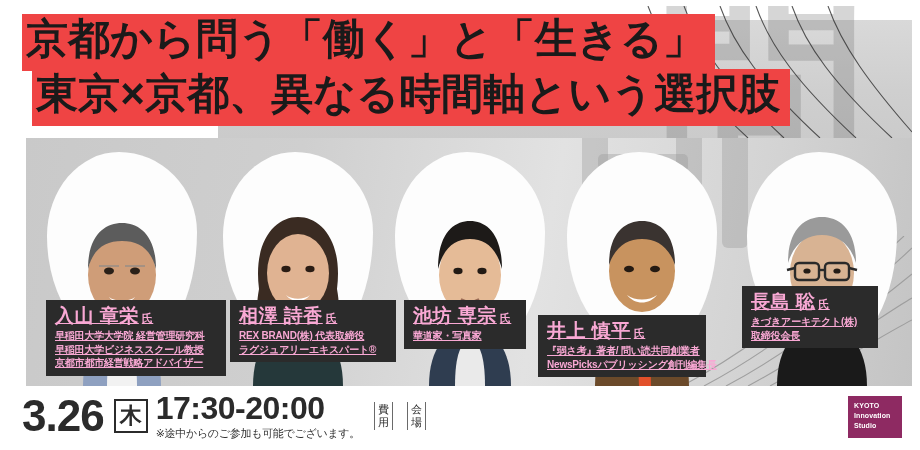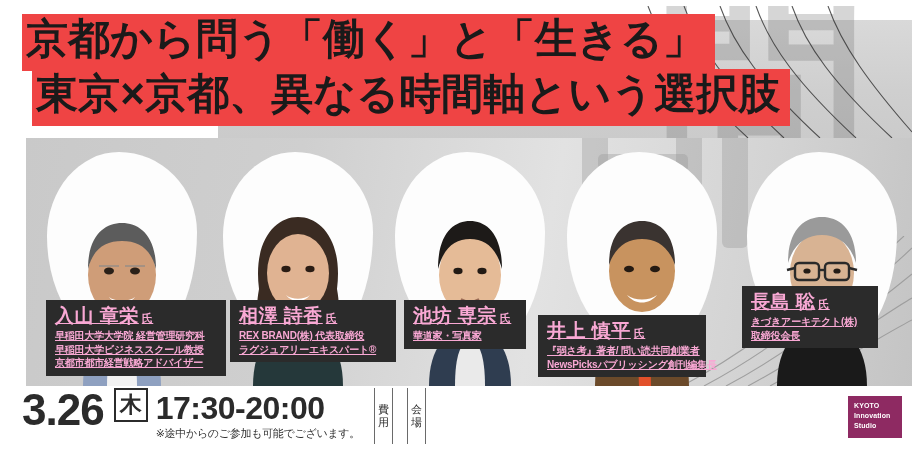--- a/index.html
+++ b/index.html
@@ -184,20 +184,21 @@
 
   
   .footer {
     position: absolute;
     left: 0;
     top: 382px;
     width: 904px;
     height: 56px;
     background: #ffffff;
     display: flex;
+    align-items: center;
     padding-left: 14px;
     box-sizing: border-box;
   }
   .date {
     font-size: 44px;
     font-weight: 700;
     color: #2b2b2b;
     line-height: 44px;
     letter-spacing: -1px;
     font-family: "Liberation Sans", sans-serif;

